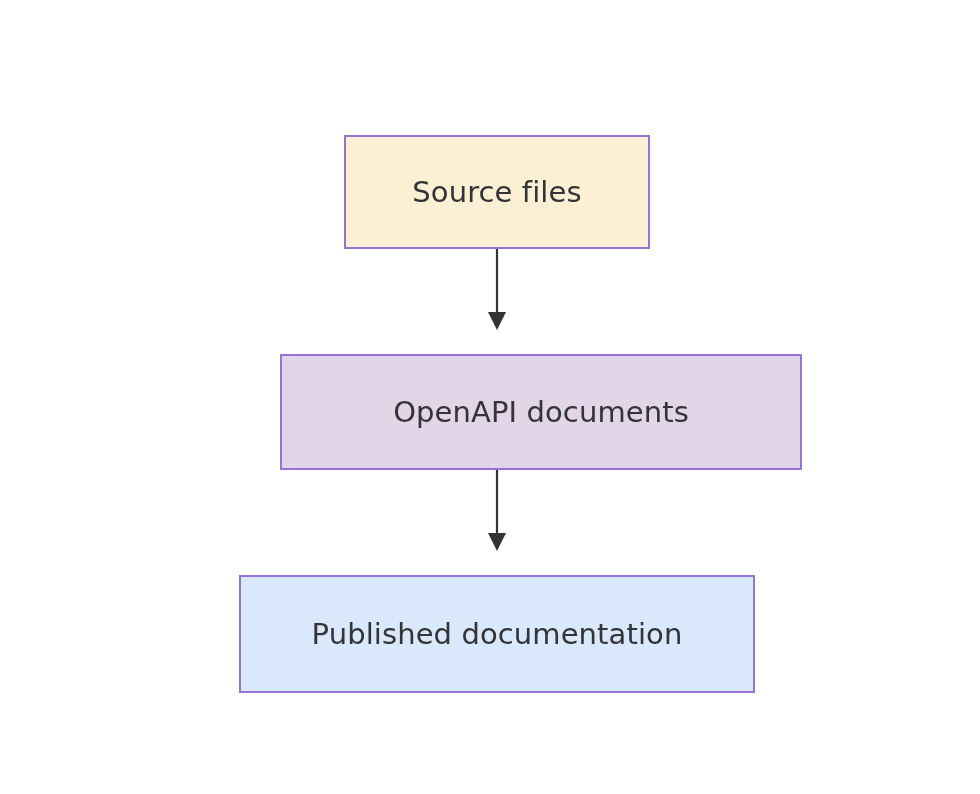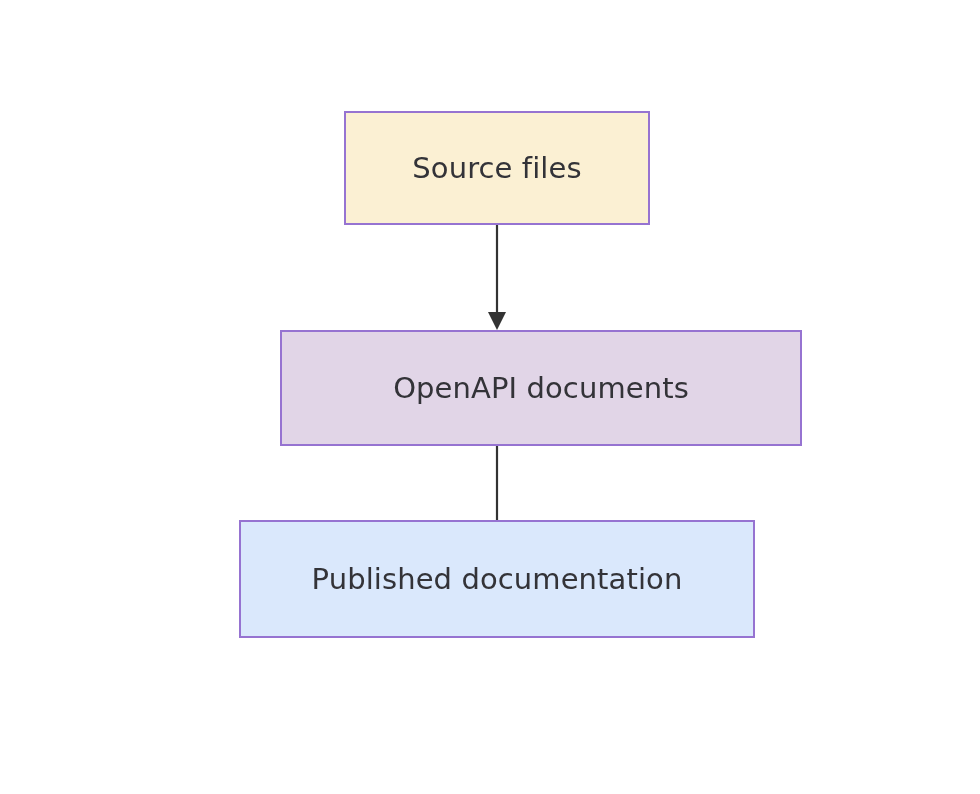--- a/index.html
+++ b/index.html
@@ -24,20 +24,21 @@
 
   .node {
     position: absolute;
     box-sizing: border-box;
     border-style: solid;
     border-width: 2px;
     display: flex;
     align-items: center;
     justify-content: center;
     text-align: center;
+    margin-top: 24px;
   }
 
   .node-label {
     font-size: 29px;
     font-weight: 400;
     line-height: 1.2;
     color: #333338;
     letter-spacing: 0.1px;
     white-space: nowrap;
   }
@@ -58,21 +59,21 @@
     top: 330px;
     width: 522px;
     height: 116px;
     background: #e1d5e7;
     border-color: #9673d1;
   }
 
   
   #node-published-documentation {
     left: 239px;
-    top: 520px;
+    top: 551px;
     width: 516px;
     height: 118px;
     background: #dae8fc;
     border-color: #9673d1;
   }
 
   .edge-svg {
     position: absolute;
     left: 0;
     top: 0;

